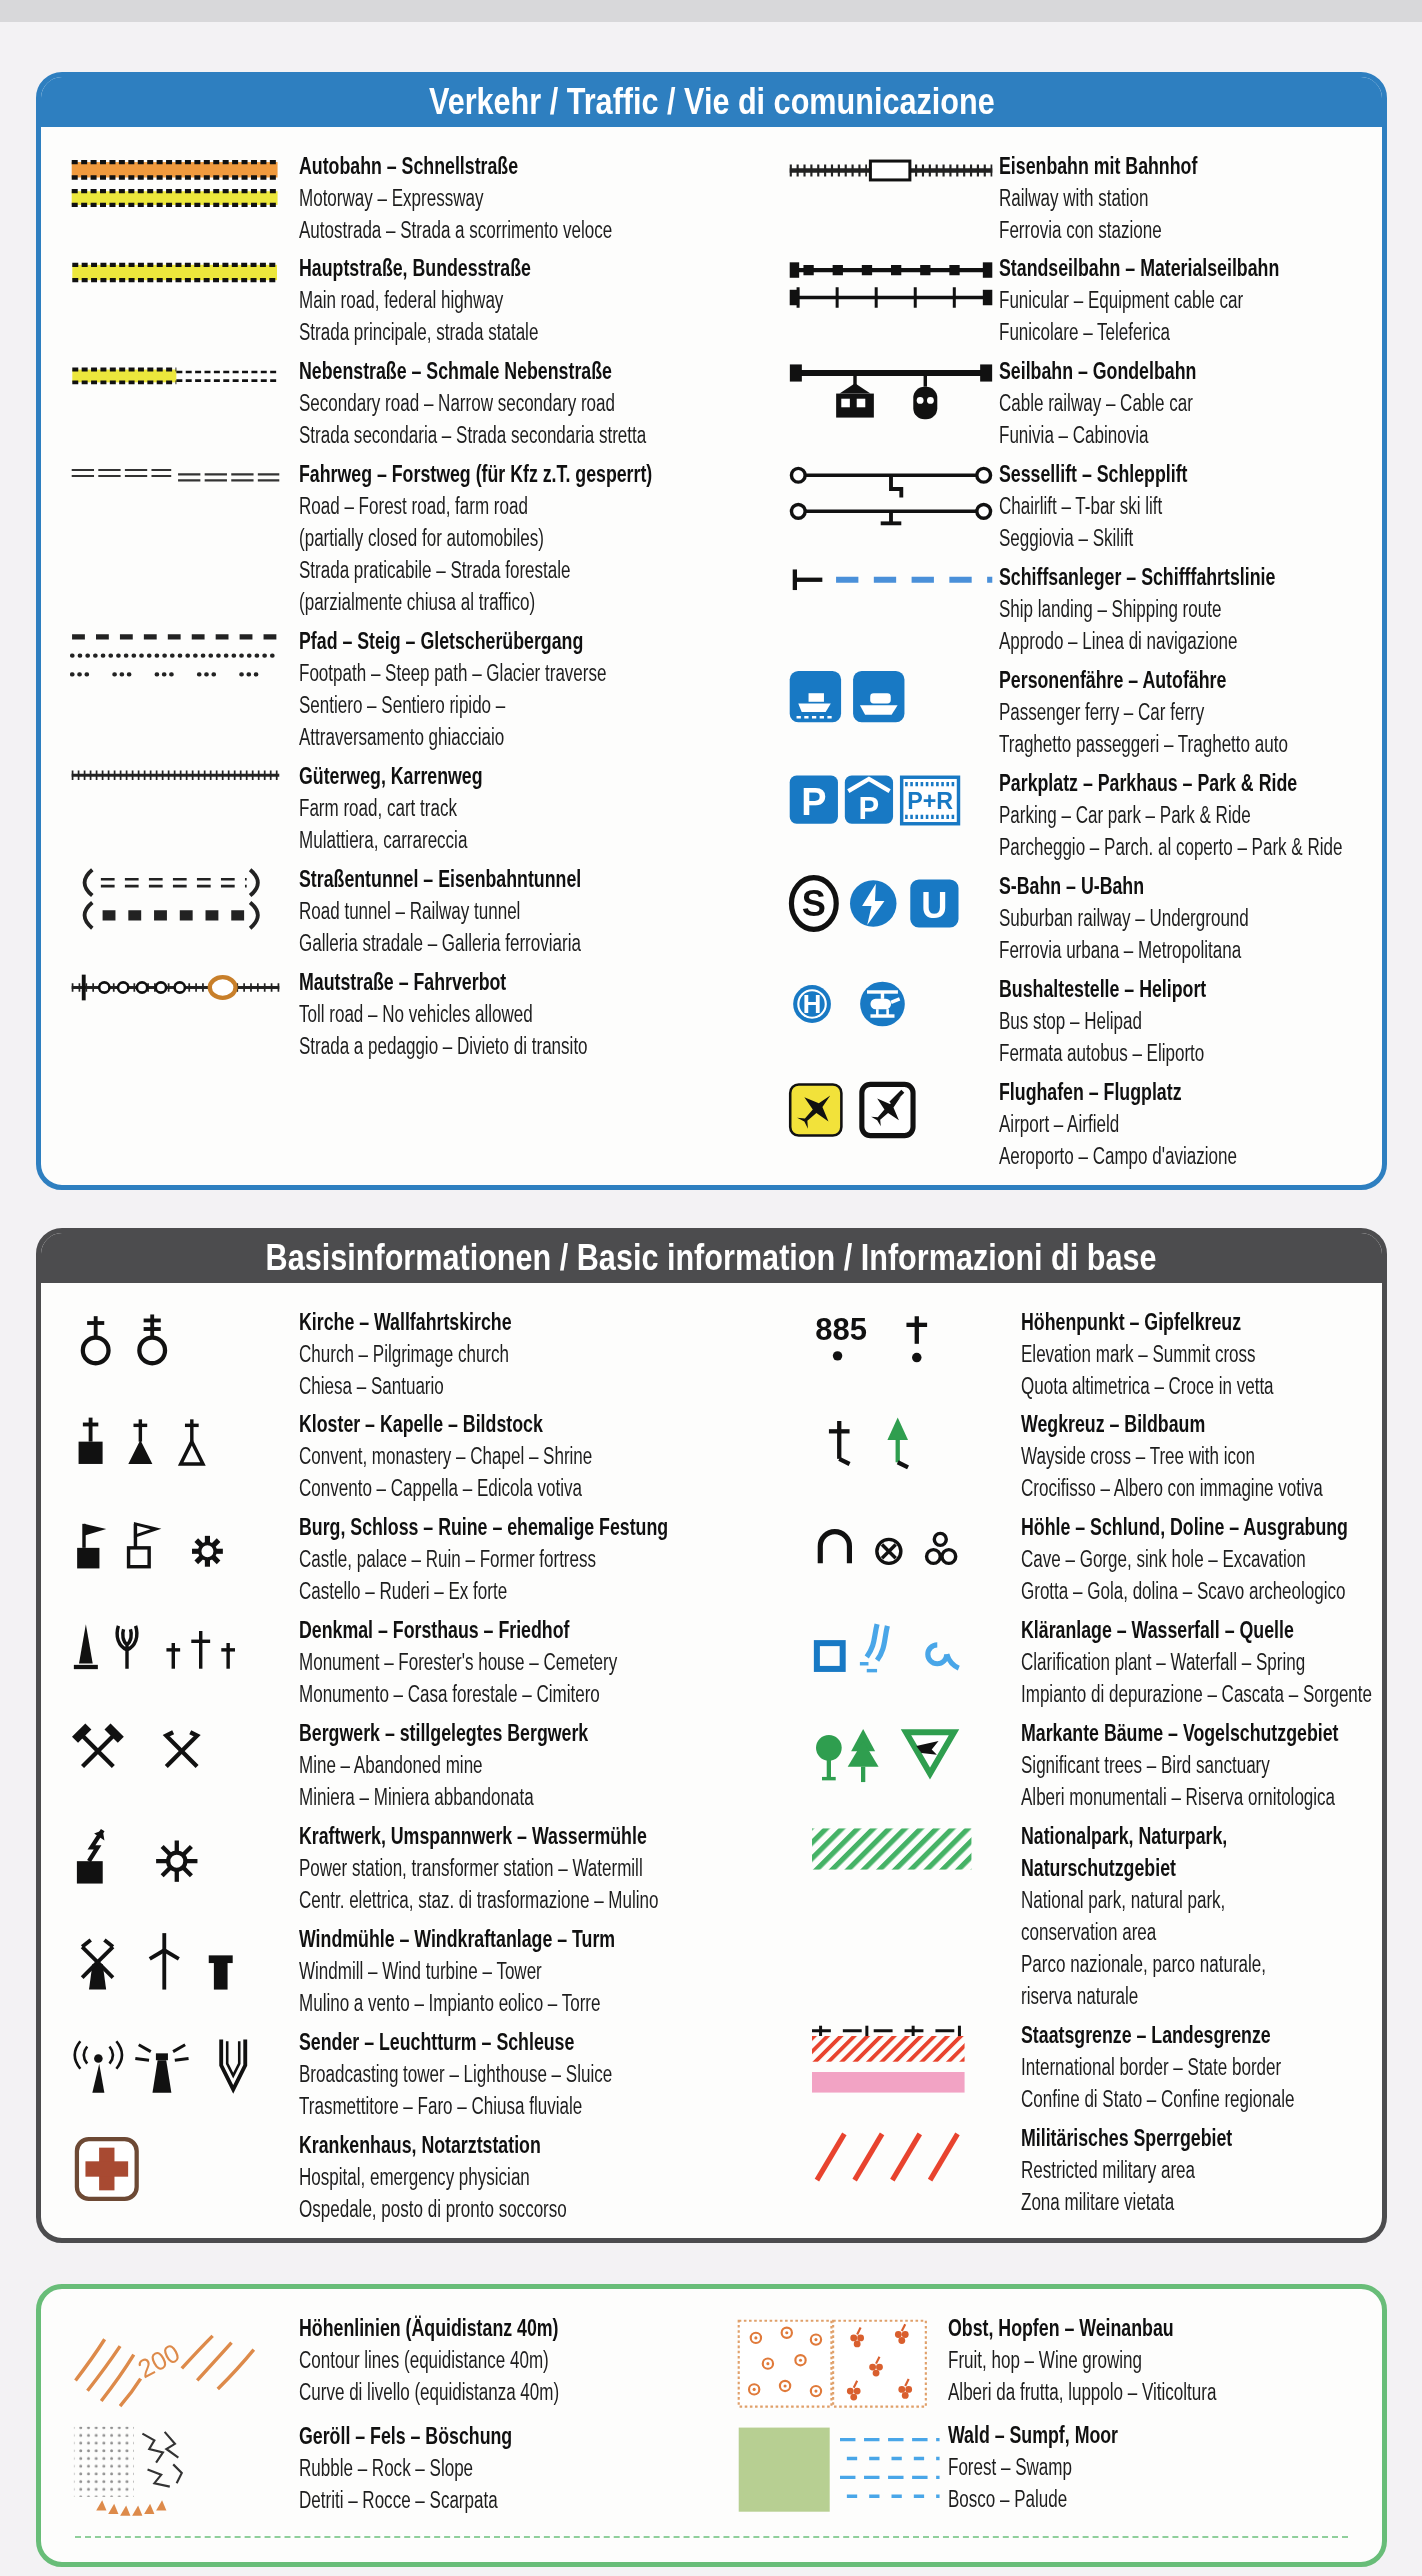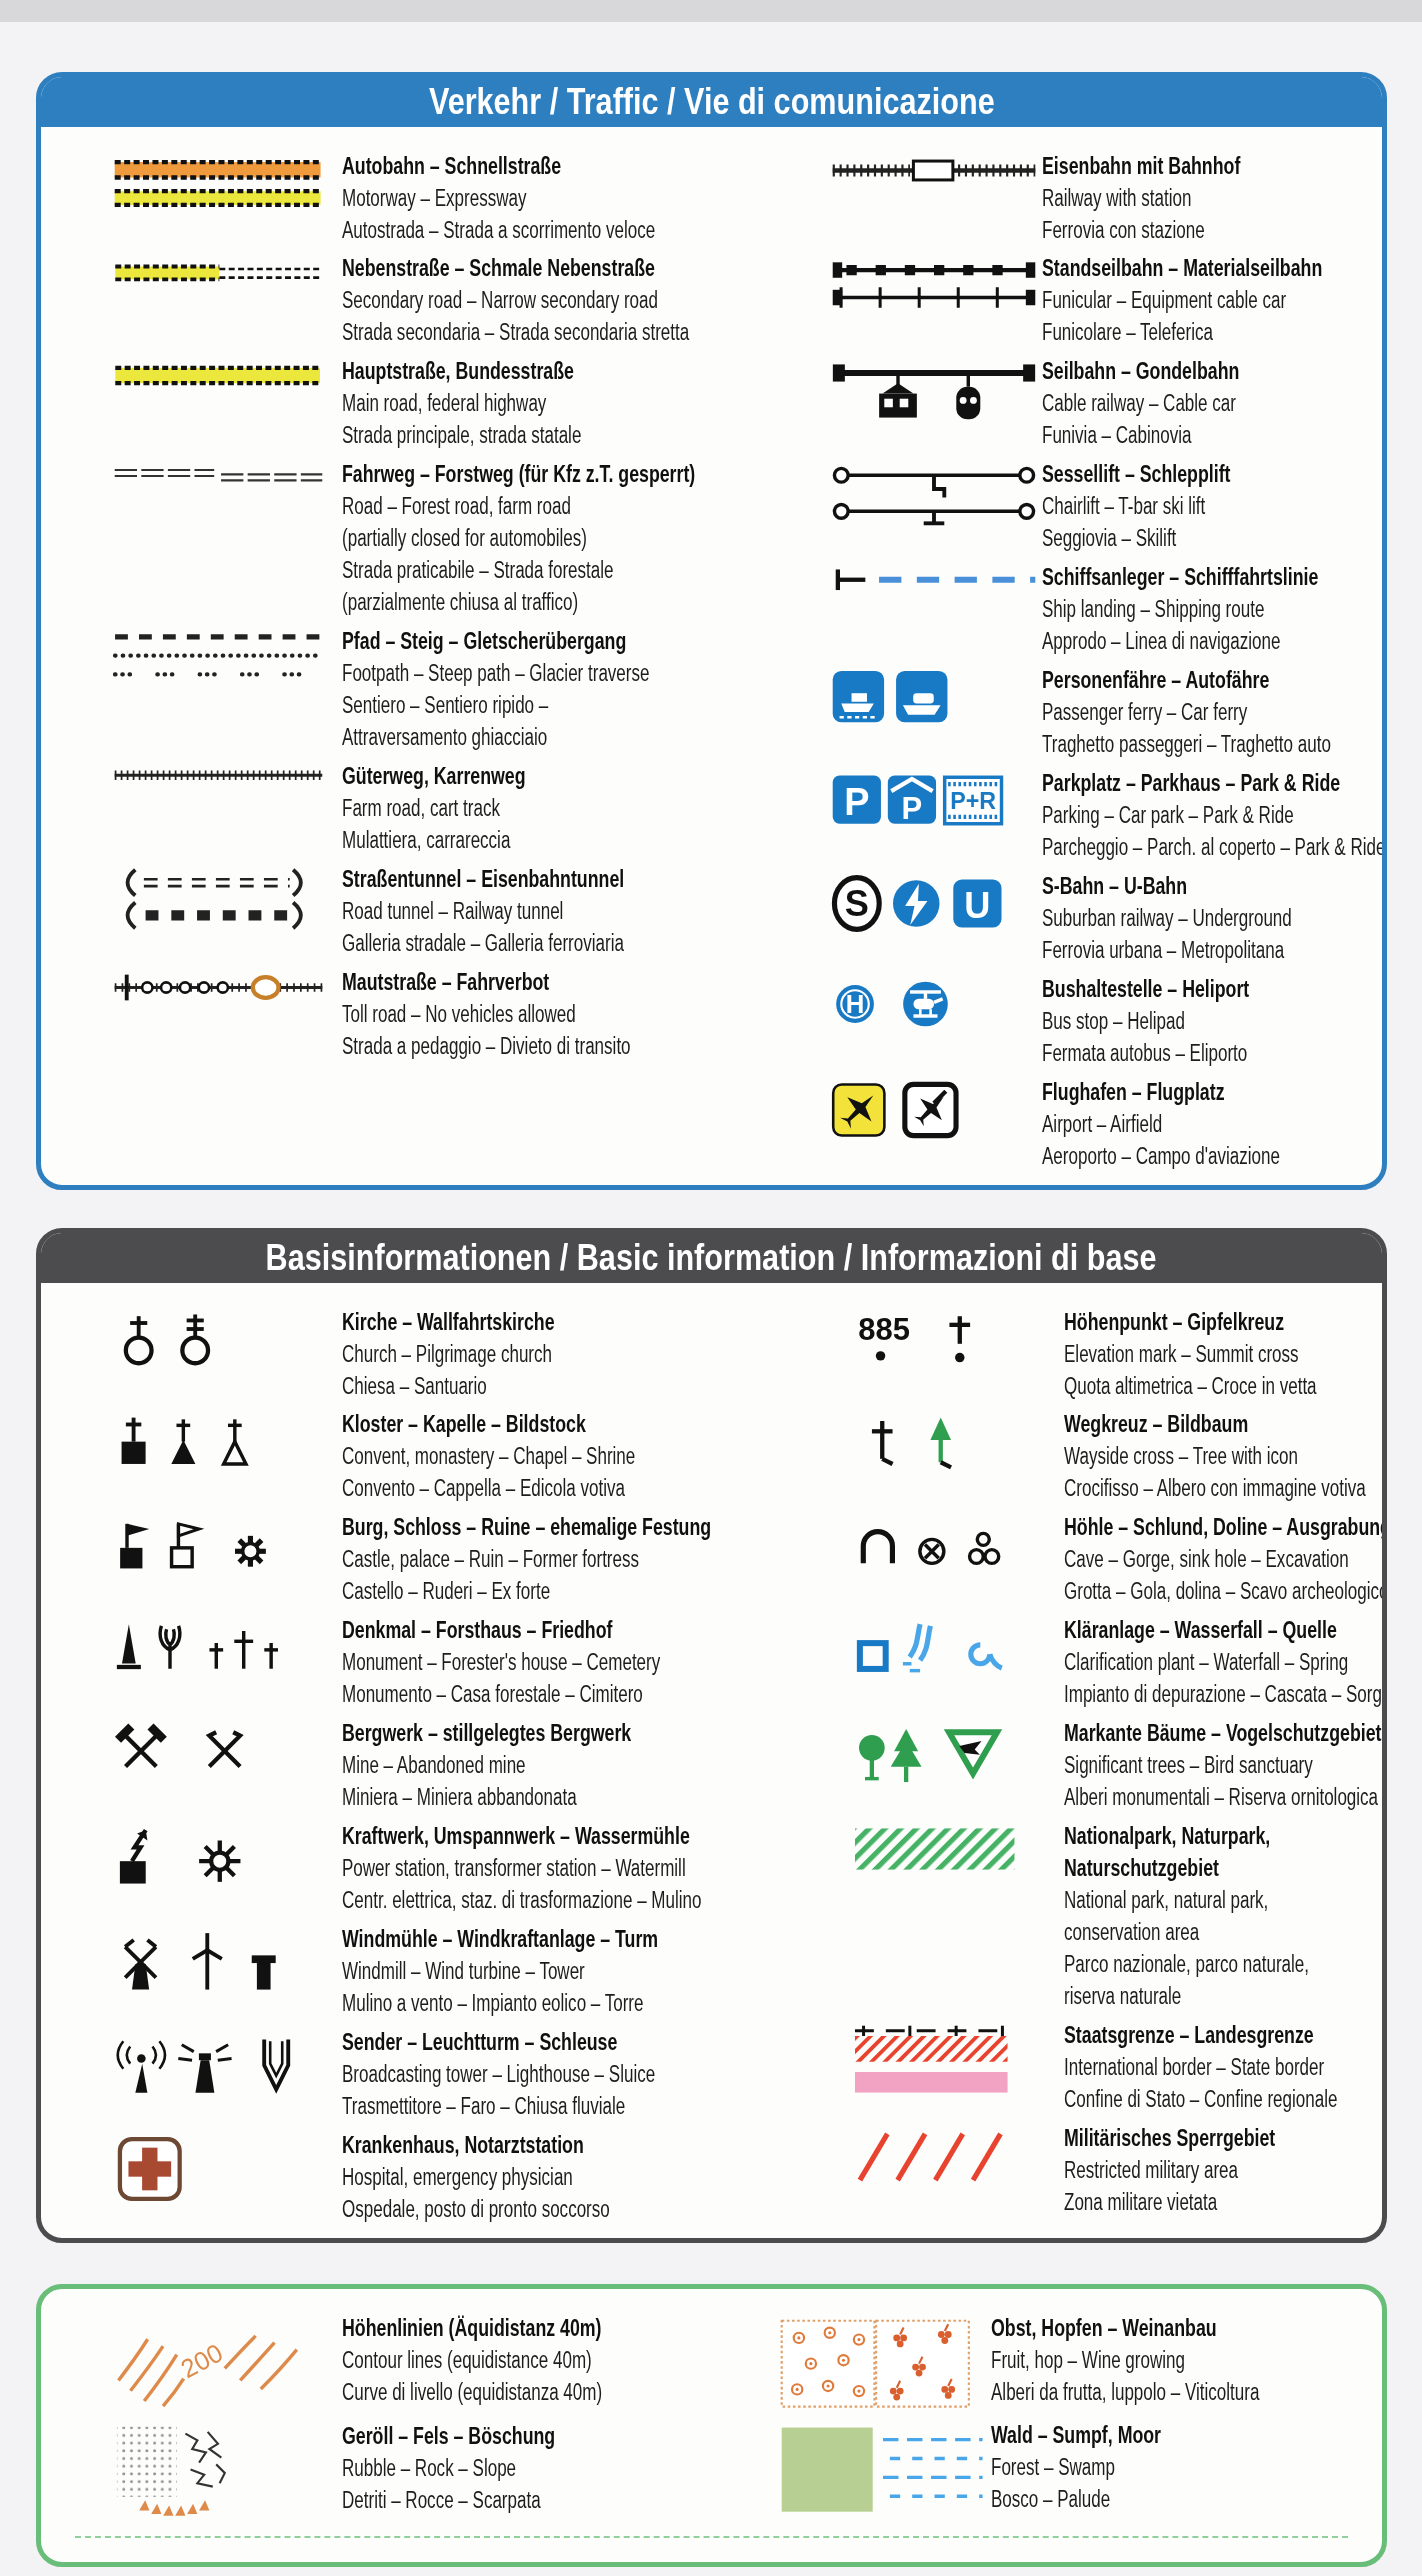--- a/index.html
+++ b/index.html
@@ -10,21 +10,21 @@
   .panel.blue{border-color:#2e7fc0;margin-top:50px;}
   .panel.gray{border-color:#4c4c4e;margin-top:38px;}
   .panel.green{border-color:#68bd78;margin-top:41px;}
   .phead{height:50px;display:flex;align-items:center;justify-content:center;color:#fff;}
   .panel.blue  .phead{background:#2e7fc0;}
   .panel.gray  .phead{background:#4c4c4e;}
   .panel.green .phead{background:#68bd78;}
   .phead span{font-size:36px;font-weight:bold;transform:scaleX(.85);white-space:nowrap;}
   .pbody{display:flex;padding:22.3px 0 13.7px 0;}
   .col{display:flex;flex-direction:column;gap:6.9px;}
-  .col.l{flex:0 0 684px;padding-left:43px;}
+  .col.l{flex:0 0 684px;}
   .col.r{flex:1 1 auto;}
   .e{display:flex;align-items:flex-start;}
   .ic{box-sizing:border-box;flex:0 0 258px;padding:5.2px 0 0 29px;}
   .col.r .ic{flex:0 0 223px;padding-left:12px;}
   .tx{transform:scaleX(.74);transform-origin:0 0;}
   .t{font-size:24px;line-height:32px;font-weight:bold;white-space:nowrap;color:#101010;}
   .s{font-size:23px;line-height:32px;white-space:nowrap;color:#1d1d1d;}
   .footwrap{margin:6.9px 34px 12px 34px;border-top:2.6px dashed #8fcf9b;padding-top:12px;text-align:center;}
   svg{display:block;}
 </style>
@@ -69,46 +69,46 @@
           <div class="tx">
             <div class="t">Autobahn – Schnellstraße</div>
             <div class="s">Motorway – Expressway</div>
             <div class="s">Autostrada – Strada a scorrimento veloce</div>
           </div>
         </div>
 
         <div class="e">
           <div class="ic">
             <svg width="211" height="29" viewBox="0 0 246 34">
+              <rect x="2" y="8" width="240" height="18" fill="#ece73c"></rect>
+              <line x1="2" y1="8" x2="242" y2="8" stroke="#111" stroke-width="5" stroke-dasharray="7 4"></line>
+              <line x1="2" y1="26" x2="242" y2="26" stroke="#111" stroke-width="5" stroke-dasharray="7 4"></line>
+            </svg>
+          </div>
+          <div class="tx">
+            <div class="t">Hauptstraße, Bundesstraße</div>
+            <div class="s">Main road, federal highway</div>
+            <div class="s">Strada principale, strada statale</div>
+          </div>
+        </div>
+
+        <div class="e">
+          <div class="ic">
+            <svg width="211" height="29" viewBox="0 0 246 34">
               <rect x="2" y="10" width="122" height="15" fill="#ece73c"></rect>
               <line x1="2" y1="10" x2="124" y2="10" stroke="#111" stroke-width="4.5" stroke-dasharray="7 4"></line>
               <line x1="2" y1="25" x2="124" y2="25" stroke="#111" stroke-width="4.5" stroke-dasharray="7 4"></line>
               <line x1="124" y1="13" x2="242" y2="13" stroke="#111" stroke-width="3" stroke-dasharray="7 4"></line>
               <line x1="124" y1="23" x2="242" y2="23" stroke="#111" stroke-width="3" stroke-dasharray="7 4"></line>
             </svg>
           </div>
           <div class="tx">
             <div class="t">Nebenstraße – Schmale Nebenstraße</div>
             <div class="s">Secondary road – Narrow secondary road</div>
             <div class="s">Strada secondaria – Strada secondaria stretta</div>
-          </div>
-        </div>
-
-        <div class="e">
-          <div class="ic">
-            <svg width="211" height="29" viewBox="0 0 246 34">
-              <rect x="2" y="8" width="240" height="18" fill="#ece73c"></rect>
-              <line x1="2" y1="8" x2="242" y2="8" stroke="#111" stroke-width="5" stroke-dasharray="7 4"></line>
-              <line x1="2" y1="26" x2="242" y2="26" stroke="#111" stroke-width="5" stroke-dasharray="7 4"></line>
-            </svg>
-          </div>
-          <div class="tx">
-            <div class="t">Hauptstraße, Bundesstraße</div>
-            <div class="s">Main road, federal highway</div>
-            <div class="s">Strada principale, strada statale</div>
           </div>
         </div>
 
         <div class="e">
           <div class="ic">
             <svg width="211" height="26" viewBox="0 0 246 30">
               <line x1="2" y1="8" x2="118" y2="8" stroke="#333" stroke-width="2.6" stroke-dasharray="26 5"></line>
               <line x1="2" y1="15" x2="118" y2="15" stroke="#333" stroke-width="2.6" stroke-dasharray="26 5"></line>
               <line x1="126" y1="13" x2="244" y2="13" stroke="#333" stroke-width="2.6" stroke-dasharray="26 5"></line>
               <line x1="126" y1="20" x2="244" y2="20" stroke="#333" stroke-width="2.6" stroke-dasharray="26 5"></line>

